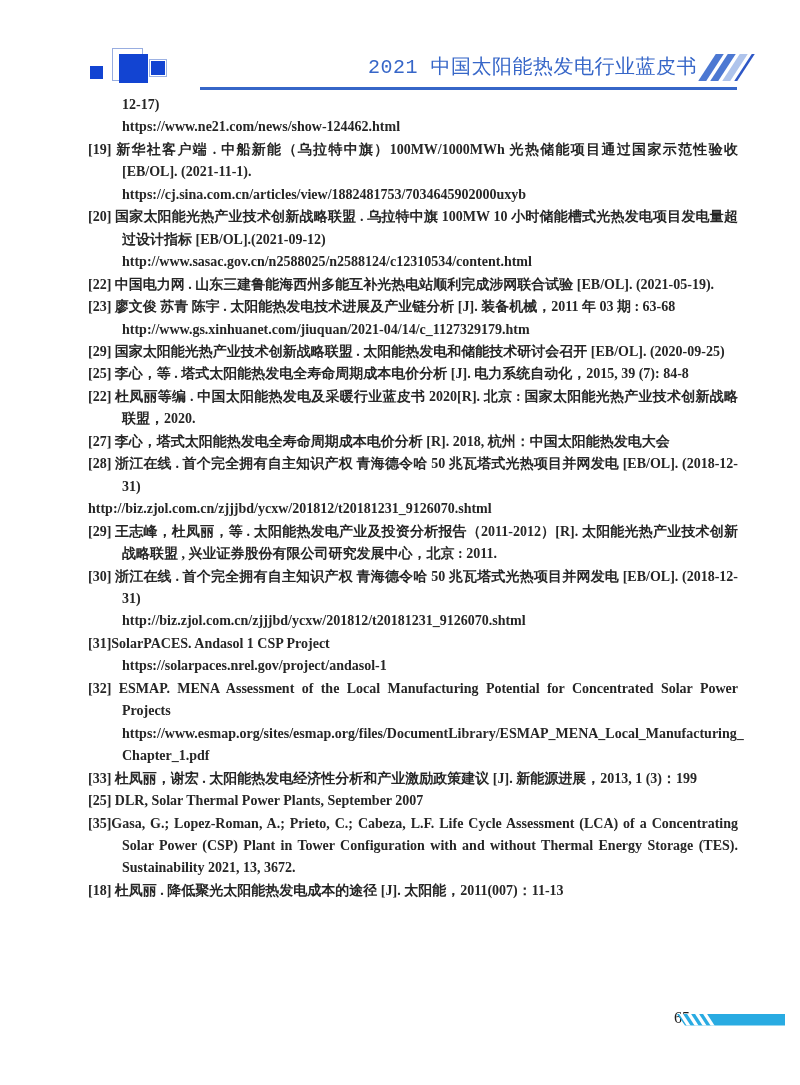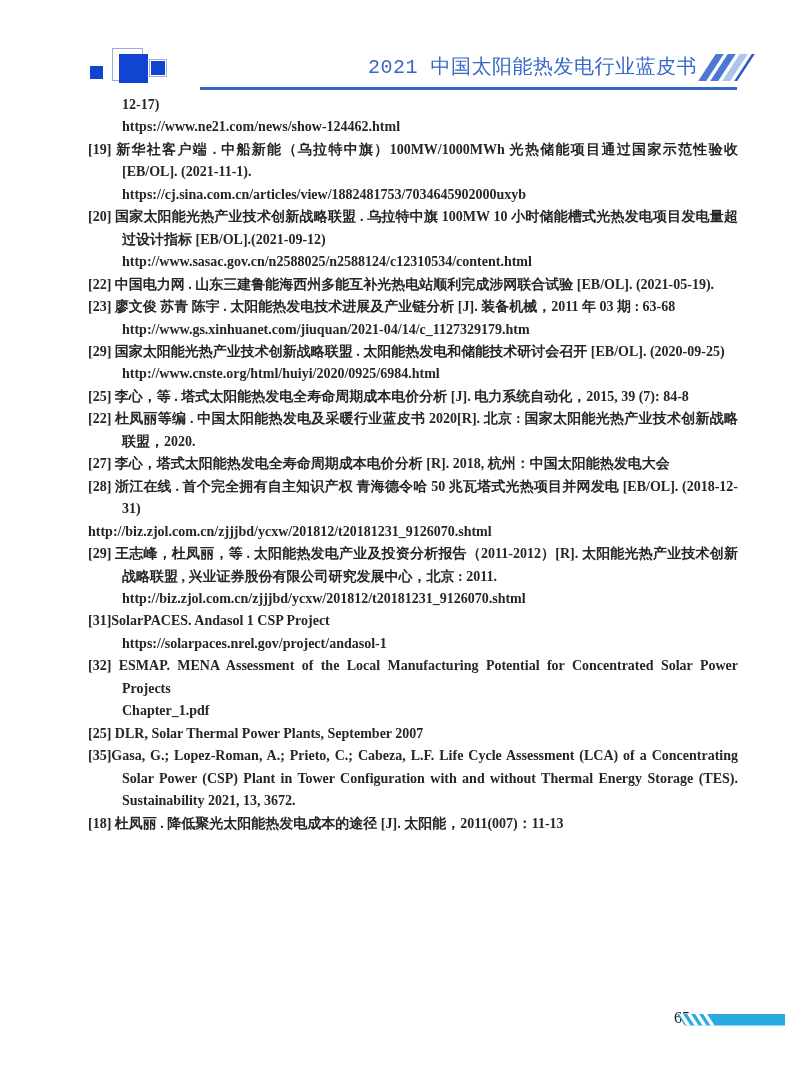--- a/index.html
+++ b/index.html
@@ -76,32 +76,34 @@
       <p class="cont">12-17)</p>
       <p class="url">https://www.ne21.com/news/show-124462.html</p>
       <p class="ref"><span>[19] </span>新华社客户端 . 中船新能（乌拉特中旗）100MW/1000MWh 光热储能项目通过国家示范性验收 [EB/OL]. (2021-11-1).</p>
       <p class="url">https://cj.sina.com.cn/articles/view/1882481753/7034645902000uxyb</p>
       <p class="ref"><span>[20] </span>国家太阳能光热产业技术创新战略联盟 . 乌拉特中旗 100MW 10 小时储能槽式光热发电项目发电量超过设计指标 [EB/OL].(2021-09-12)</p>
       <p class="url">http://www.sasac.gov.cn/n2588025/n2588124/c12310534/content.html</p>
       <p class="ref"><span>[22] </span>中国电力网 . 山东三建鲁能海西州多能互补光热电站顺利完成涉网联合试验 [EB/OL]. (2021-05-19).</p>
       <p class="ref"><span>[23] </span>廖文俊 苏青 陈宇 . 太阳能热发电技术进展及产业链分析 [J]. 装备机械，2011 年 03 期 : 63-68</p>
       <p class="url">http://www.gs.xinhuanet.com/jiuquan/2021-04/14/c_1127329179.htm</p>
       <p class="ref"><span>[29] </span>国家太阳能光热产业技术创新战略联盟 . 太阳能热发电和储能技术研讨会召开 [EB/OL]. (2020-09-25)</p>
-      <p class="url">http://www.cnste.org/html/huiyi/2020/0925/6984.html</p>
       <p class="ref"><span>[25] </span>李心，等 . 塔式太阳能热发电全寿命周期成本电价分析 [J]. 电力系统自动化，2015, 39 (7): 84-8</p>
       <p class="ref"><span>[22] </span>杜凤丽等编 . 中国太阳能热发电及采暖行业蓝皮书 2020[R]. 北京 : 国家太阳能光热产业技术创新战略联盟，2020.</p>
       <p class="ref"><span>[27] </span>李心，塔式太阳能热发电全寿命周期成本电价分析 [R]. 2018, 杭州：中国太阳能热发电大会</p>
       <p class="ref"><span>[28] </span>浙江在线 . 首个完全拥有自主知识产权 青海德令哈 50 兆瓦塔式光热项目并网发电 [EB/OL]. (2018-12-31)</p>
       <p class="url-flush">http://biz.zjol.com.cn/zjjjbd/ycxw/201812/t20181231_9126070.shtml</p>
       <p class="ref"><span>[29] </span>王志峰，杜凤丽，等 . 太阳能热发电产业及投资分析报告（2011-2012）[R]. 太阳能光热产业技术创新战略联盟 , 兴业证券股份有限公司研究发展中心，北京 : 2011.</p>
+      <p class="ref"><span>[30] </span>浙江在线 . 首个完全拥有自主知识产权 青海德令哈 50 兆瓦塔式光热项目并网发电 [EB/OL]. (2018-12-31)</p>
       <p class="url">http://biz.zjol.com.cn/zjjjbd/ycxw/201812/t20181231_9126070.shtml</p>
       <p class="ref-tight"><span>[31]</span>SolarPACES. Andasol 1 CSP Project</p>
       <p class="url">https://solarpaces.nrel.gov/project/andasol-1</p>
       <p class="ref"><span>[32] </span>ESMAP. MENA Assessment of the Local Manufacturing Potential for Concentrated Solar Power Projects</p>
+      <p class="url">https://www.esmap.org/sites/esmap.org/files/DocumentLibrary/ESMAP_MENA_Local_Manufacturing_</p>
       <p class="url">Chapter_1.pdf</p>
+      <p class="ref"><span>[33] </span>杜凤丽，谢宏 . 太阳能热发电经济性分析和产业激励政策建议 [J]. 新能源进展，2013, 1 (3)：199</p>
       <p class="ref"><span>[25] </span>DLR, Solar Thermal Power Plants, September 2007</p>
       <p class="ref-tight"><span>[35]</span>Gasa, G.; Lopez-Roman, A.; Prieto, C.; Cabeza, L.F. Life Cycle Assessment (LCA) of a Concentrating Solar Power (CSP) Plant in Tower Configuration with and without Thermal Energy Storage (TES). Sustainability 2021, 13, 3672.</p>
       <p class="ref"><span>[18] </span>杜凤丽 . 降低聚光太阳能热发电成本的途径 [J]. 太阳能，2011(007)：11-13</p>
     </main>
 
   <footer>
     <span class="pagenum">65</span>
     <div class="footer-bar">
       <i class="fb1"></i>
         <i class="fb2"></i>

